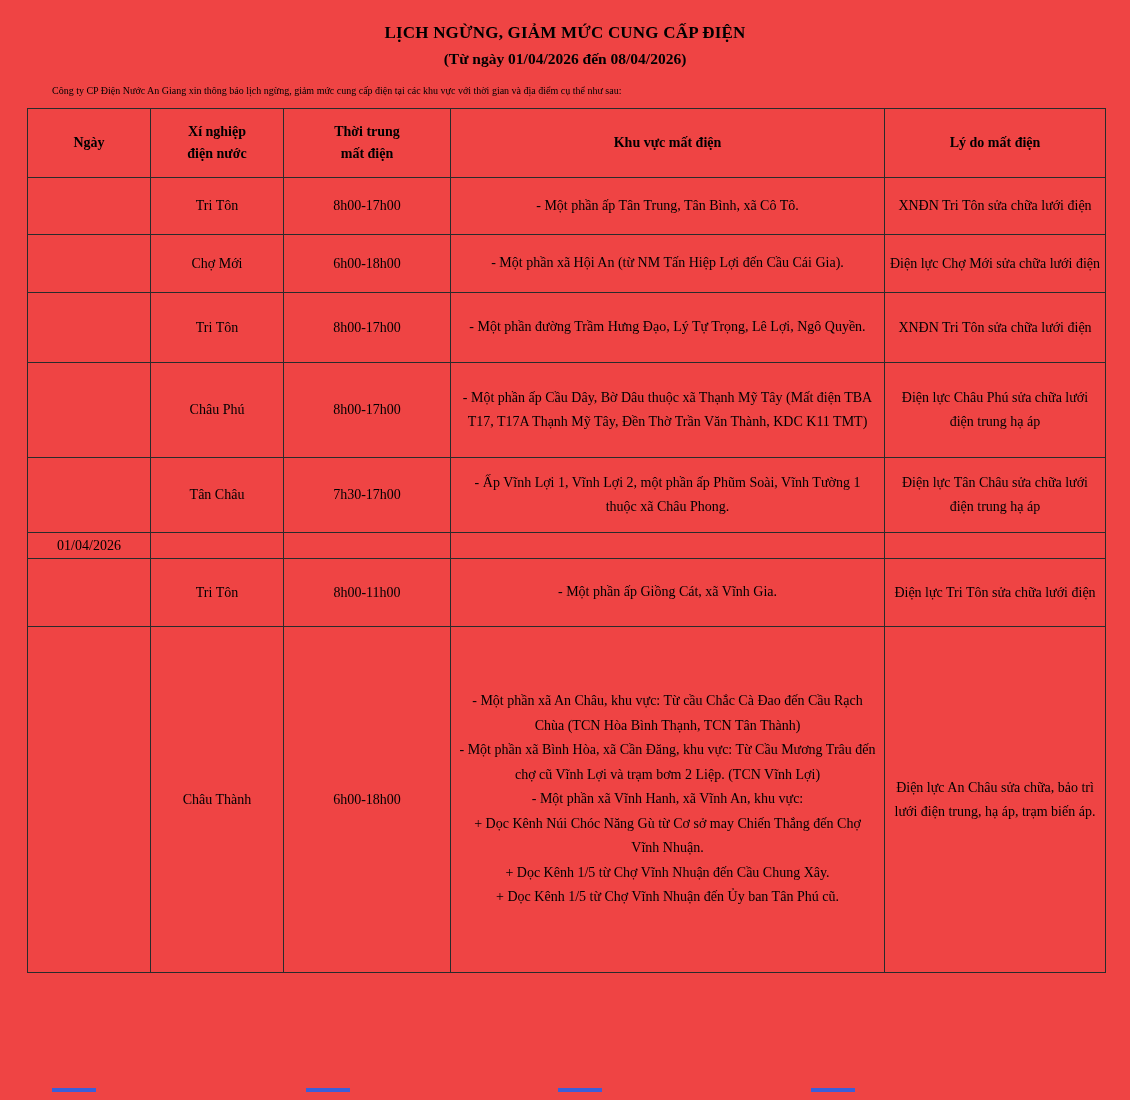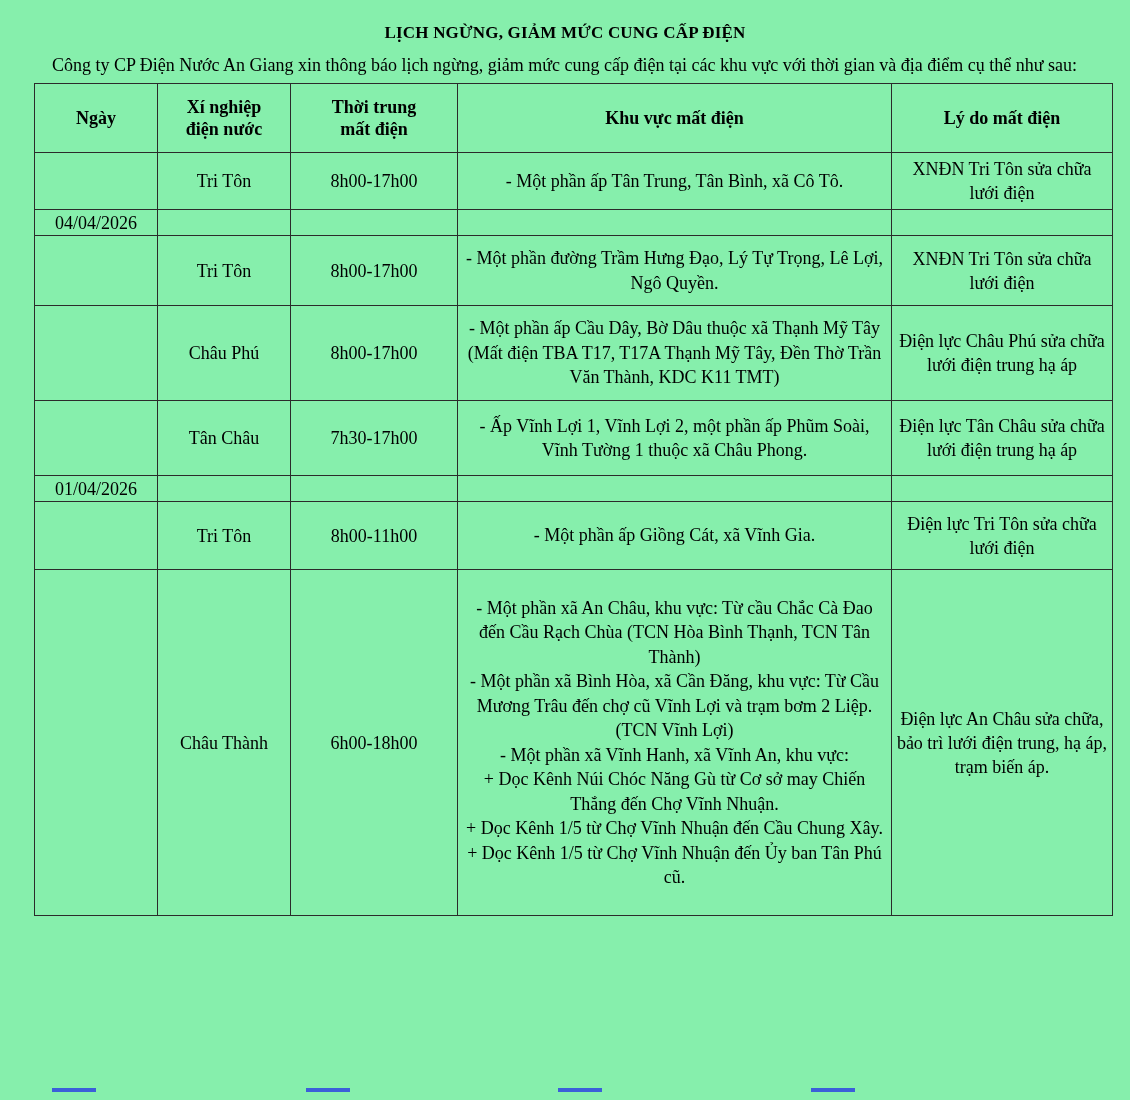--- a/index.html
+++ b/index.html
@@ -1,20 +1,20 @@
 <!DOCTYPE html>
 <html><head>
 <meta charset="utf-8">
 <style>
   html, body { margin: 0; padding: 0; background: #ffffff; }
   .page {
     position: relative;
     width: 1130px;
     height: 1100px;
-    background: #86efac;
+    background: #ef4444;
     font-family: "Liberation Serif", "DejaVu Serif", serif;
     color: #000000;
     overflow: hidden;
     box-sizing: border-box;
     padding-top: 22px;
   }
   .title {
     text-align: center;
     font-weight: bold;
     font-size: 17px;
@@ -23,31 +23,31 @@
   }
   .subtitle {
     text-align: center;
     font-weight: bold;
     font-size: 15.5px;
     line-height: 20px;
     margin-top: 5px;
   }
   .intro {
     margin: 9px 12px 0 10px;
-    font-size: 18px;
+    font-size: 10px;
     line-height: 25px;
     text-indent: 42px;
     text-align: left;
   }
   table.outage-table {
-    margin: 5px 0 0 34px;
+    margin: 5px 0 0 27px;
     border-collapse: collapse;
     table-layout: fixed;
     width: 1078px;
-    font-size: 18px;
+    font-size: 14px;
   }
   table.outage-table th,
   table.outage-table td {
     border: 1.6px solid #2b2b2b;
     vertical-align: middle;
     box-sizing: border-box;
     overflow: hidden;
   }
   table.outage-table th {
     font-weight: bold;
@@ -98,20 +98,21 @@
   .footer-marks span:nth-child(1) { left: 52px; }
   .footer-marks span:nth-child(2) { left: 306px; }
   .footer-marks span:nth-child(3) { left: 558px; }
   .footer-marks span:nth-child(4) { left: 811px; }
 </style>
 </head>
 <body>
 
 <div class="page">
   <div class="title">LỊCH NGỪNG, GIẢM MỨC CUNG CẤP ĐIỆN</div>
+  <div class="subtitle">(Từ ngày 01/04/2026 đến 08/04/2026)</div>
   <p class="intro">Công ty CP Điện Nước An Giang xin thông báo lịch ngừng, giảm mức cung cấp điện tại các khu vực với thời gian và địa điểm cụ thể như sau:</p>
 
   <table class="outage-table">
     <colgroup>
       <col style="width:123px">
       <col style="width:133px">
       <col style="width:167px">
       <col style="width:434px">
       <col style="width:221px">
     </colgroup>
@@ -127,26 +128,26 @@
         </tr>
     </thead>
     <tbody>
         <tr class="entry-row" style="height: 57px;">
           <td class="cell-date"></td>
           <td class="cell-branch">Tri Tôn</td>
           <td class="cell-time">8h00-17h00</td>
           <td class="cell-area">- Một phần ấp Tân Trung, Tân Bình, xã Cô Tô.</td>
           <td class="cell-reason">XNĐN Tri Tôn sửa chữa lưới điện</td>
         </tr>
-        <tr class="date-row">
-          <td>04/04/2026</td>
-          <td></td>
-          <td></td>
-          <td></td>
-          <td></td>
+        <tr class="entry-row" style="height: 58px;">
+          <td class="cell-date"></td>
+          <td class="cell-branch">Chợ Mới</td>
+          <td class="cell-time">6h00-18h00</td>
+          <td class="cell-area">- Một phần xã Hội An (từ NM Tấn Hiệp Lợi đến Cầu Cái Gia).</td>
+          <td class="cell-reason">Điện lực Chợ Mới sửa chữa lưới điện</td>
         </tr>
         <tr class="entry-row" style="height: 70px;">
           <td class="cell-date"></td>
           <td class="cell-branch">Tri Tôn</td>
           <td class="cell-time">8h00-17h00</td>
           <td class="cell-area">- Một phần đường Trầm Hưng Đạo, Lý Tự Trọng, Lê Lợi, Ngô Quyền.</td>
           <td class="cell-reason">XNĐN Tri Tôn sửa chữa lưới điện</td>
         </tr>
         <tr class="entry-row" style="height: 95px;">
           <td class="cell-date"></td>

